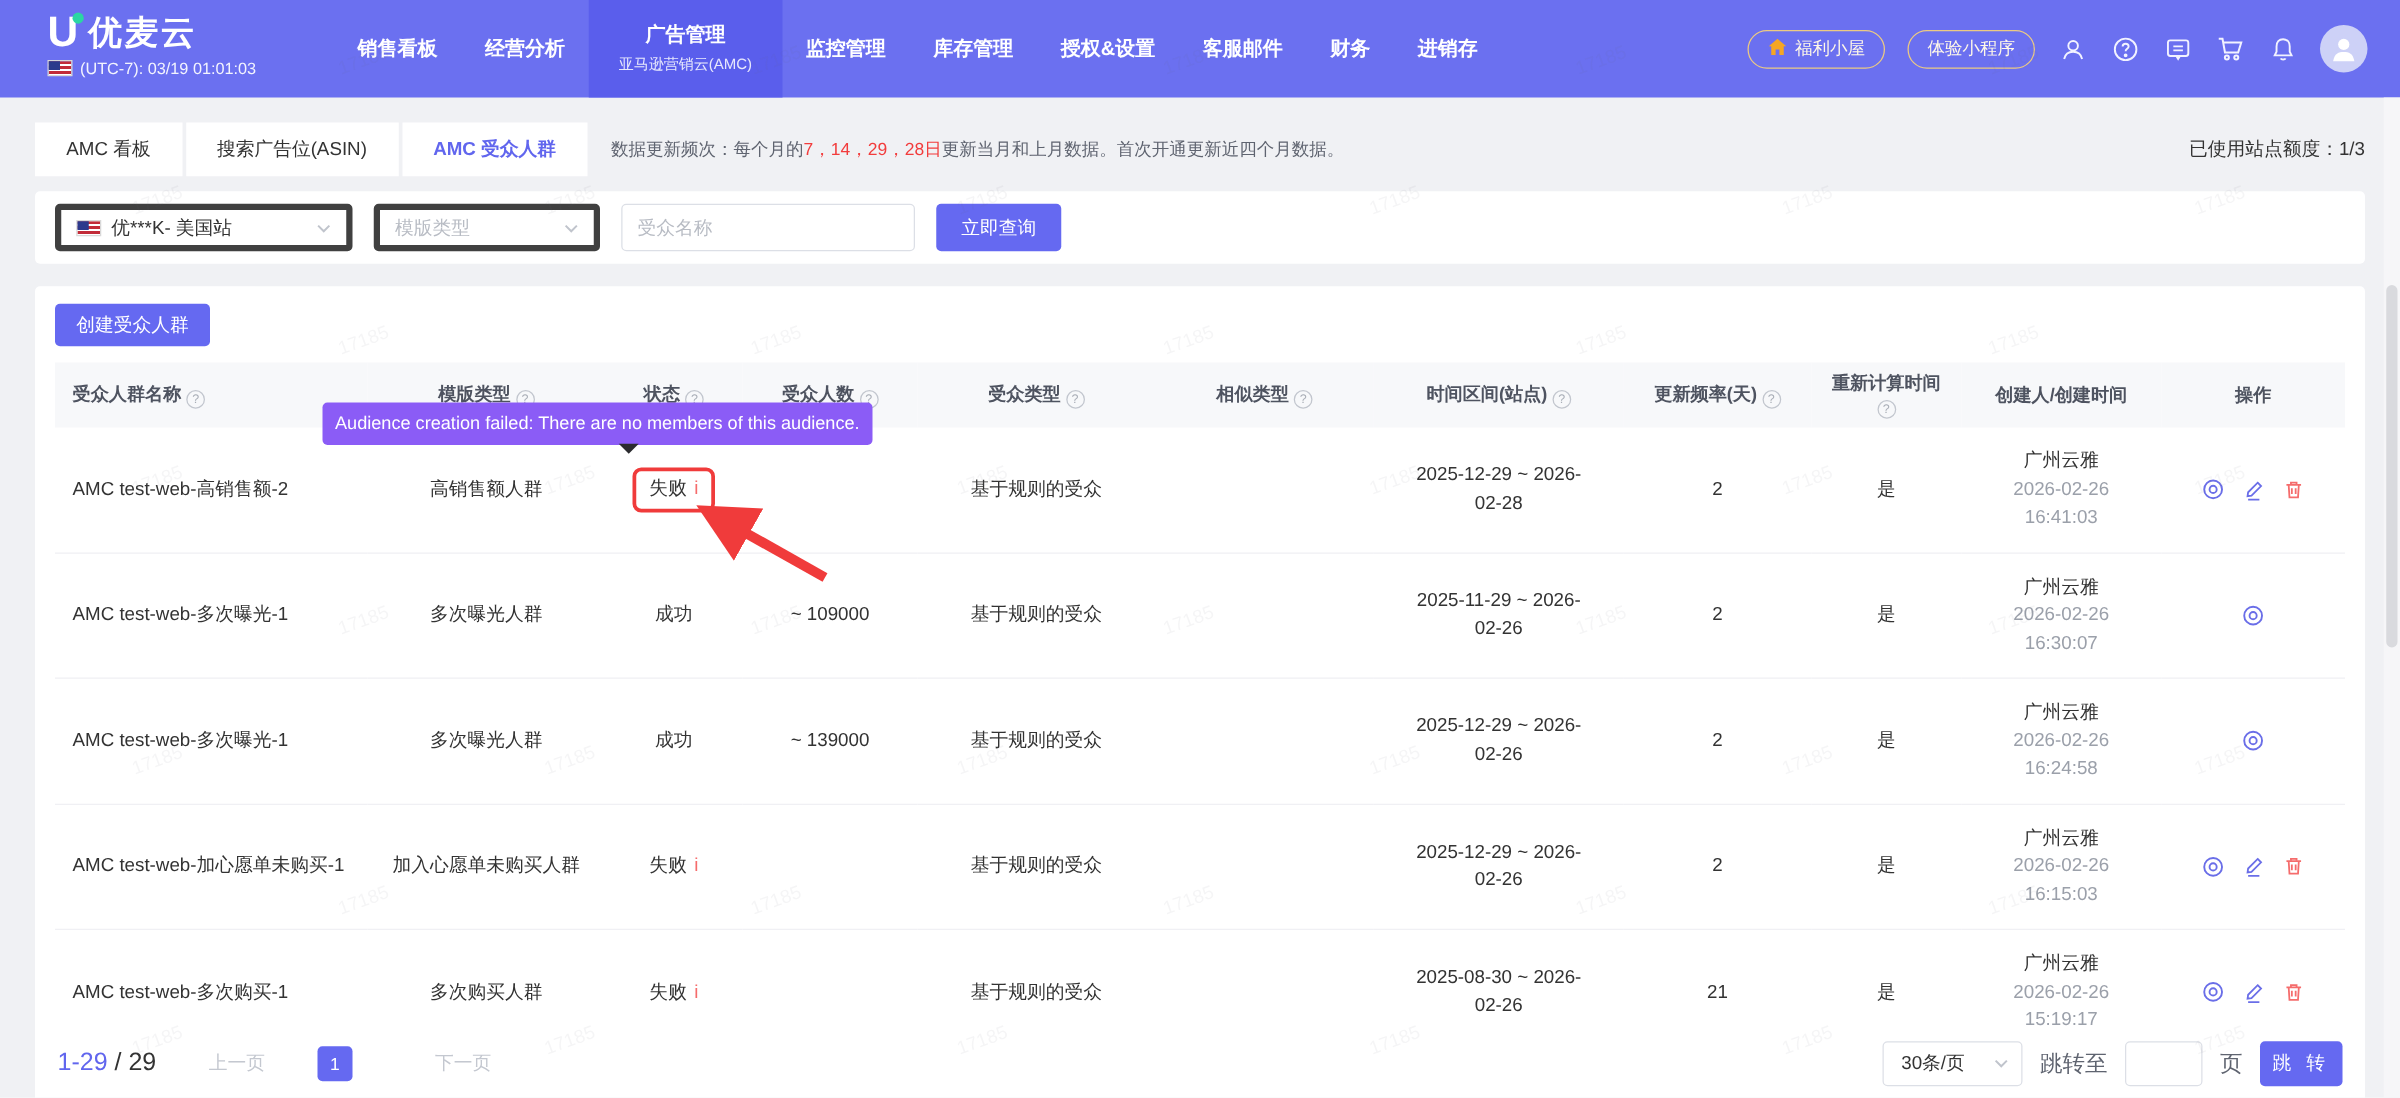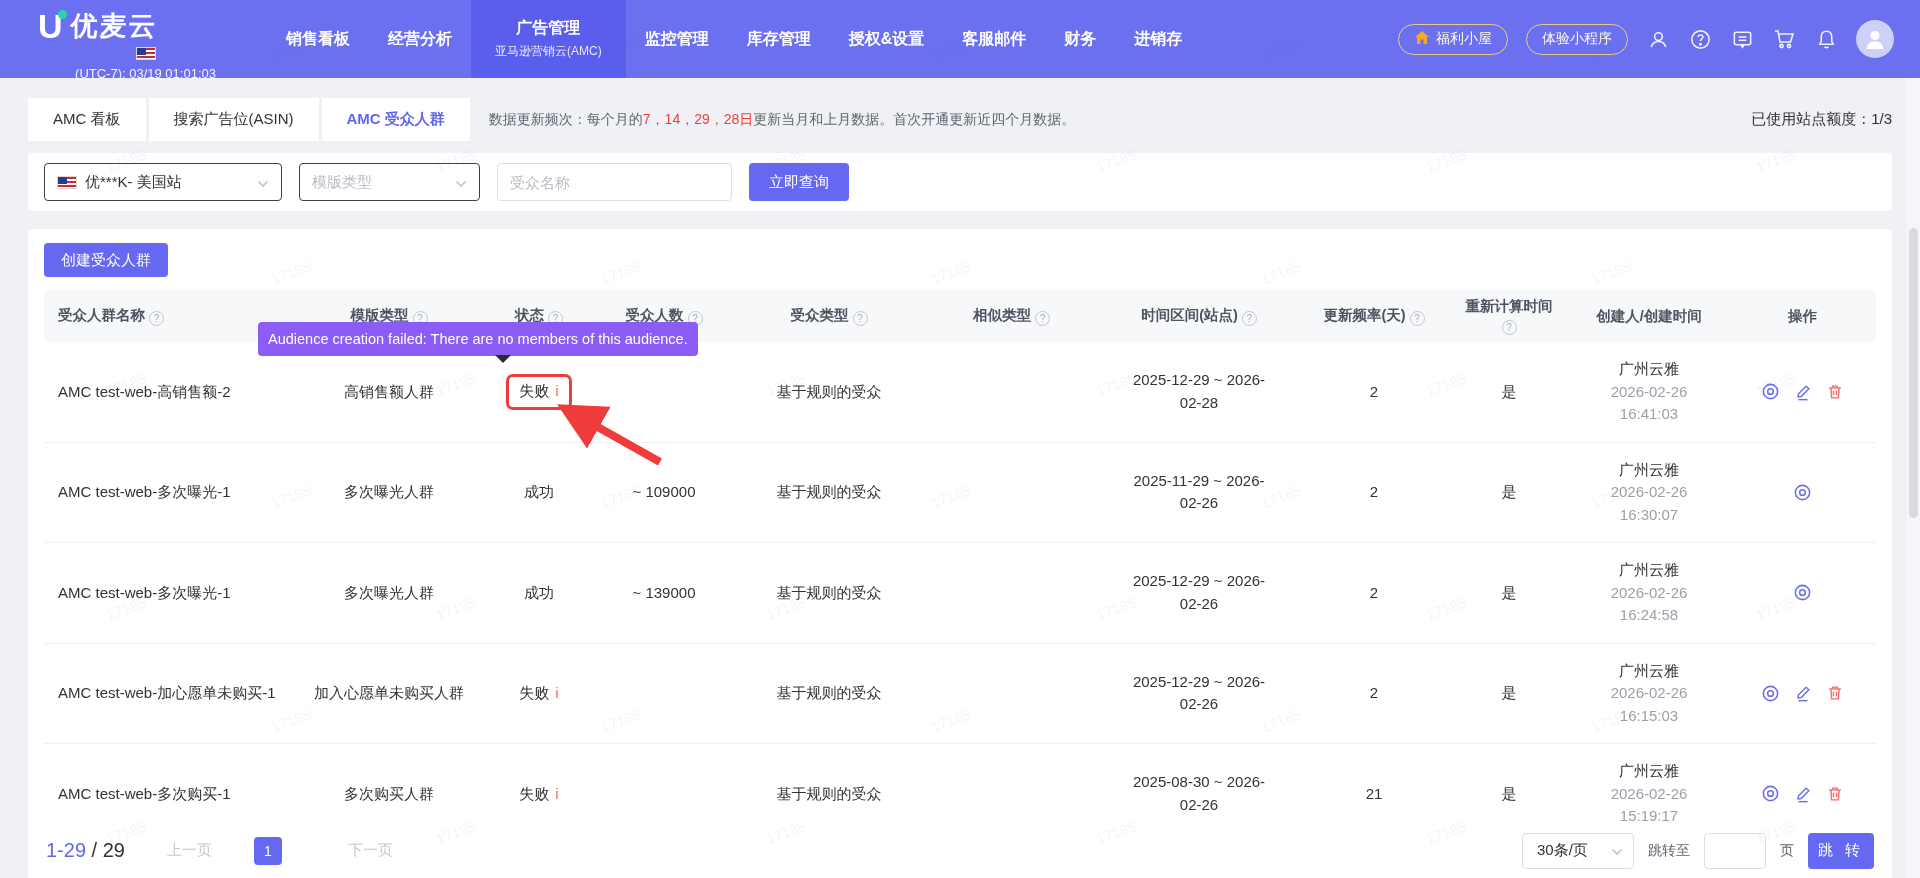--- a/index.html
+++ b/index.html
@@ -5,21 +5,21 @@
   * { margin:0; padding:0; box-sizing:border-box; }
   html,body { width:1920px; height:878px; overflow:hidden; font-family:"Liberation Sans","DejaVu Sans",sans-serif; background:#f0f1f4; color:#333; }
 
   
   .topbar { position:absolute; top:0; left:0; width:1920px; height:78px; background:#6b70f0; display:flex; align-items:stretch; z-index:6; }
   .brand { margin-left:38px; padding-top:8px; width:215px; flex:0 0 auto; }
   .brand-row { display:flex; align-items:center; gap:8px; }
   .logo-u { position:relative; color:#fff; font-size:34px; font-weight:bold; line-height:1; }
   .logo-u .dot { position:absolute; top:1px; right:-4px; width:9px; height:9px; border-radius:50%; background:#2bd6a3; }
   .brand-name { color:#fff; font-size:27px; font-weight:bold; letter-spacing:2px; }
-  .tz-row { display:flex; align-items:center; gap:6px; margin-top:3px;flex-direction:column; }
+  .tz-row { display:flex; align-items:center; gap:6px; margin-top:3px; }
   .flag { width:20px; height:13px; position:relative; background:repeating-linear-gradient(180deg,#c22b38 0 2px,#fff 2px 4px); border:0.5px solid #d8d8d8; flex:0 0 auto; }
   .flag::after { content:""; position:absolute; left:0; top:0; width:9px; height:7px; background:#2c3a8c; }
   .tz-text { color:rgba(255,255,255,0.92); font-size:13px; white-space:nowrap; }
   .nav { display:flex; align-items:stretch; margin-left:14px; }
   .nav-item { display:flex; align-items:center; padding:0 19px; color:#fff; font-size:16px; font-weight:bold; cursor:pointer; white-space:nowrap; }
   .nav-item.active { flex-direction:column; justify-content:center; background:#5a5eec; padding:0 24px; }
   .nav-item.active .sub { font-size:12px; font-weight:normal; color:rgba(255,255,255,0.85); margin-top:4px; }
   .topbar-right { margin-left:auto; margin-right:26px; display:flex; align-items:center; gap:18px; }
   .pill { height:31px; border:1px solid #ecca83; border-radius:16px; display:flex; align-items:center; gap:6px; padding:0 15px; color:#fff8e8; font-size:14px; cursor:pointer; white-space:nowrap; }
   .tb-icon { width:24px; height:24px; display:flex; align-items:center; justify-content:center; cursor:pointer; }
@@ -28,21 +28,21 @@
   
   .tabs-row { position:absolute; top:78px; left:0; width:1920px; height:63px; display:flex; align-items:flex-end; padding:0 28px; }
   .tab { height:43px; background:#fff; display:flex; align-items:center; padding:0 25px; font-size:15px; color:#333; margin-right:3px; cursor:pointer; white-space:nowrap; }
   .tab.active { color:#6166ee; font-weight:bold; }
   .notice { height:43px; display:flex; align-items:center; margin-left:16px; font-size:14px; color:#5f6470; white-space:nowrap; }
   .notice .hl { color:#f23c3c; }
   .quota { margin-left:auto; height:43px; display:flex; align-items:center; font-size:15px; color:#333; white-space:nowrap; }
 
   
   .filter-card { position:absolute; top:153px; left:28px; right:28px; height:58px; background:#fff; border-radius:4px; display:flex; align-items:center; gap:17px; padding:0 16px; z-index:2; }
-  .sel { height:38px; border:1px solid #404040; border-radius:4px; background:#fff; display:flex; align-items:center; padding:0 12px; font-size:15px; cursor:pointer; }
+  .sel { height:38px; border:5px solid #404040; border-radius:4px; background:#fff; display:flex; align-items:center; padding:0 12px; font-size:15px; cursor:pointer; }
   .sel .chev { margin-left:auto; }
   .sel-site { width:238px; gap:8px; color:#333; }
   .sel-template { width:181px; color:#b8bcc4; }
   .inp { height:38px; width:235px; border:1px solid #dcdfe6; border-radius:4px; padding:0 12px; font-size:15px; color:#333; outline:none; }
   .inp::placeholder { color:#b8bcc4; }
   .btn-primary { height:38px; background:#6569f1; color:#fff; border:none; border-radius:4px; font-size:15px; padding:0 20px; cursor:pointer; font-family:inherit; }
 
   
   .main-card { position:absolute; top:229px; left:28px; right:28px; bottom:0; background:#fff; border-radius:4px 4px 0 0; overflow:hidden; z-index:2; }
   .toolbar { padding:14px 16px 13px; }
@@ -66,21 +66,21 @@
   
   .pagination { position:absolute; left:0; right:0; bottom:0; height:55px; background:#fff; display:flex; align-items:center; padding:0 18px; z-index:10; }
   .pg-range { font-size:20px; }
   .pg-range .r1 { color:#6166ee; }
   .pg-prev, .pg-next { color:#c4c8d0; font-size:15px; margin-left:42px; cursor:default; }
   .pg-next { margin-left:66px; }
   .pg-page { width:28px; height:28px; background:#6569f1; border-radius:4px; color:#fff; font-size:14px; display:flex; align-items:center; justify-content:center; margin-left:42px; cursor:pointer; }
   .pg-right { margin-left:auto; display:flex; align-items:center; gap:14px; }
   .pg-size { width:112px; height:36px; border:1px solid #dcdfe6; border-radius:4px; display:flex; align-items:center; padding:0 10px 0 14px; font-size:15px; color:#333; cursor:pointer; }
   .pg-size .chev { margin-left:auto; }
-  .pg-label { font-size:14px; color:#5f6470; }
+  .pg-label { font-size:18px; color:#5f6470; }
   .pg-input { width:62px; height:36px; border:1px solid #dcdfe6; border-radius:4px; outline:none; padding:0 8px; font-size:15px; }
   .btn-jump { height:36px; width:66px; background:#6569f1; color:#fff; border:none; border-radius:4px; font-size:15px; letter-spacing:4px; cursor:pointer; font-family:inherit; }
 
   
   .tooltip { position:absolute; left:258px; top:322px; background:#8b5cf6; color:#fff; font-size:14.5px; padding:9px 10px; border-radius:4px; white-space:nowrap; z-index:30; }
   .tooltip::after { content:""; position:absolute; left:237px; bottom:-7px; width:0; height:0; border-left:8px solid transparent; border-right:8px solid transparent; border-top:8px solid #2b2b2f; }
   .anno-arrow { position:absolute; left:545px; top:398px; z-index:30; pointer-events:none; }
 
   
   .wm-layer { position:absolute; inset:0; z-index:12; pointer-events:none; overflow:hidden; }

